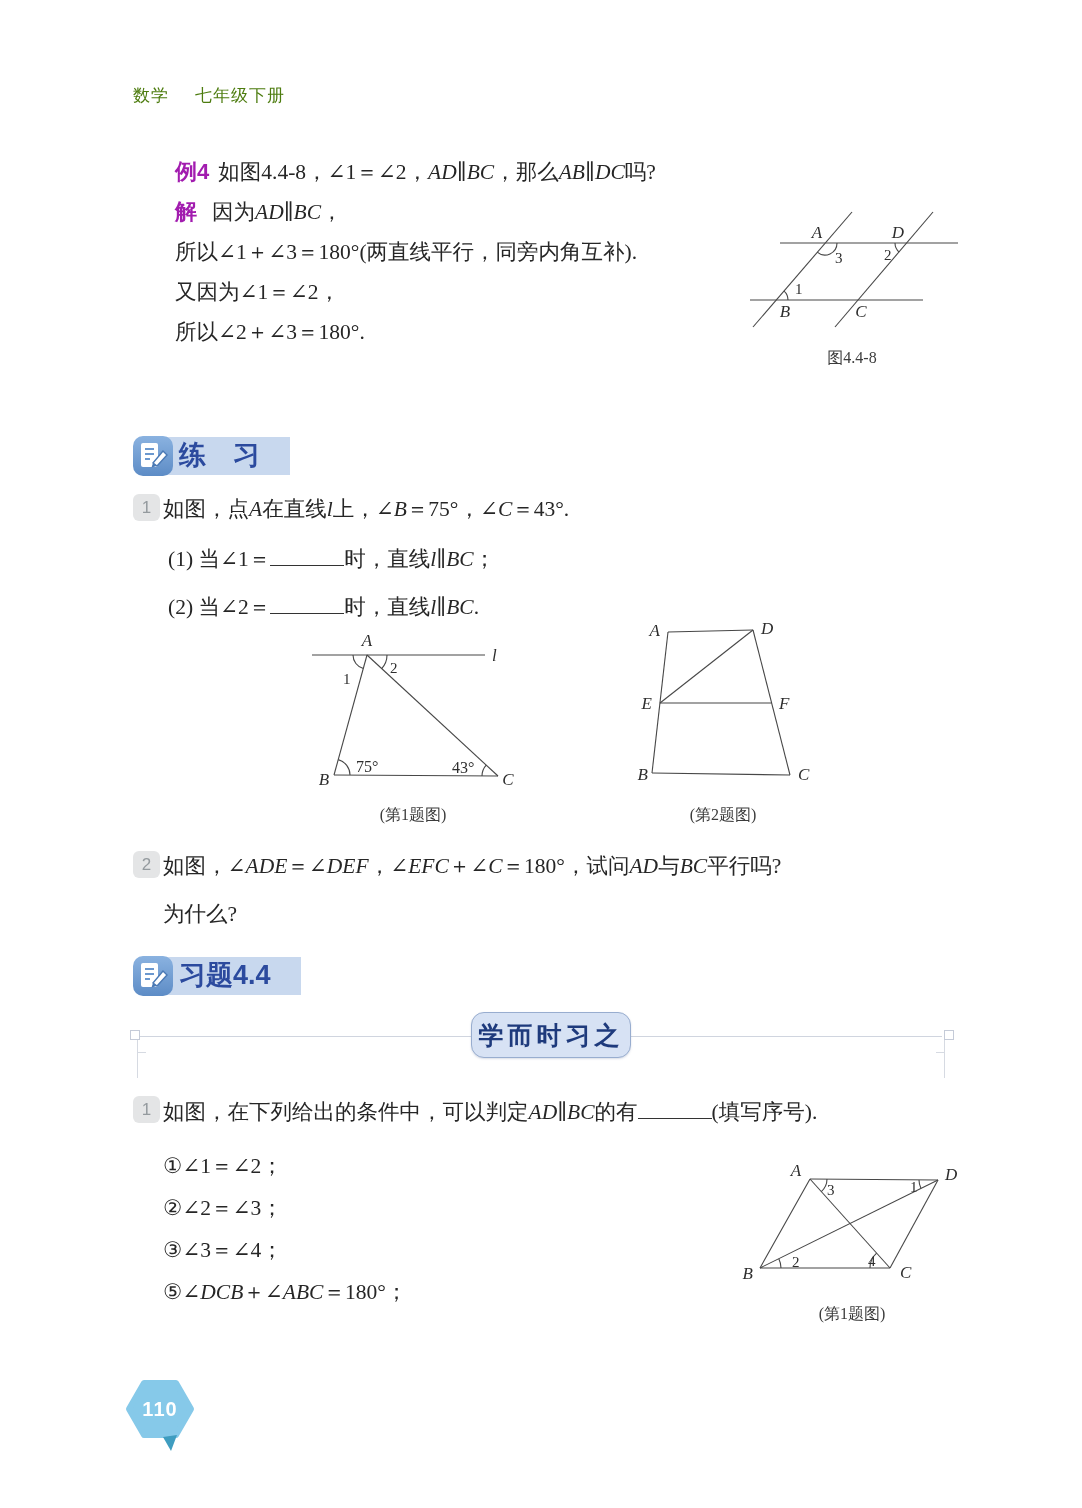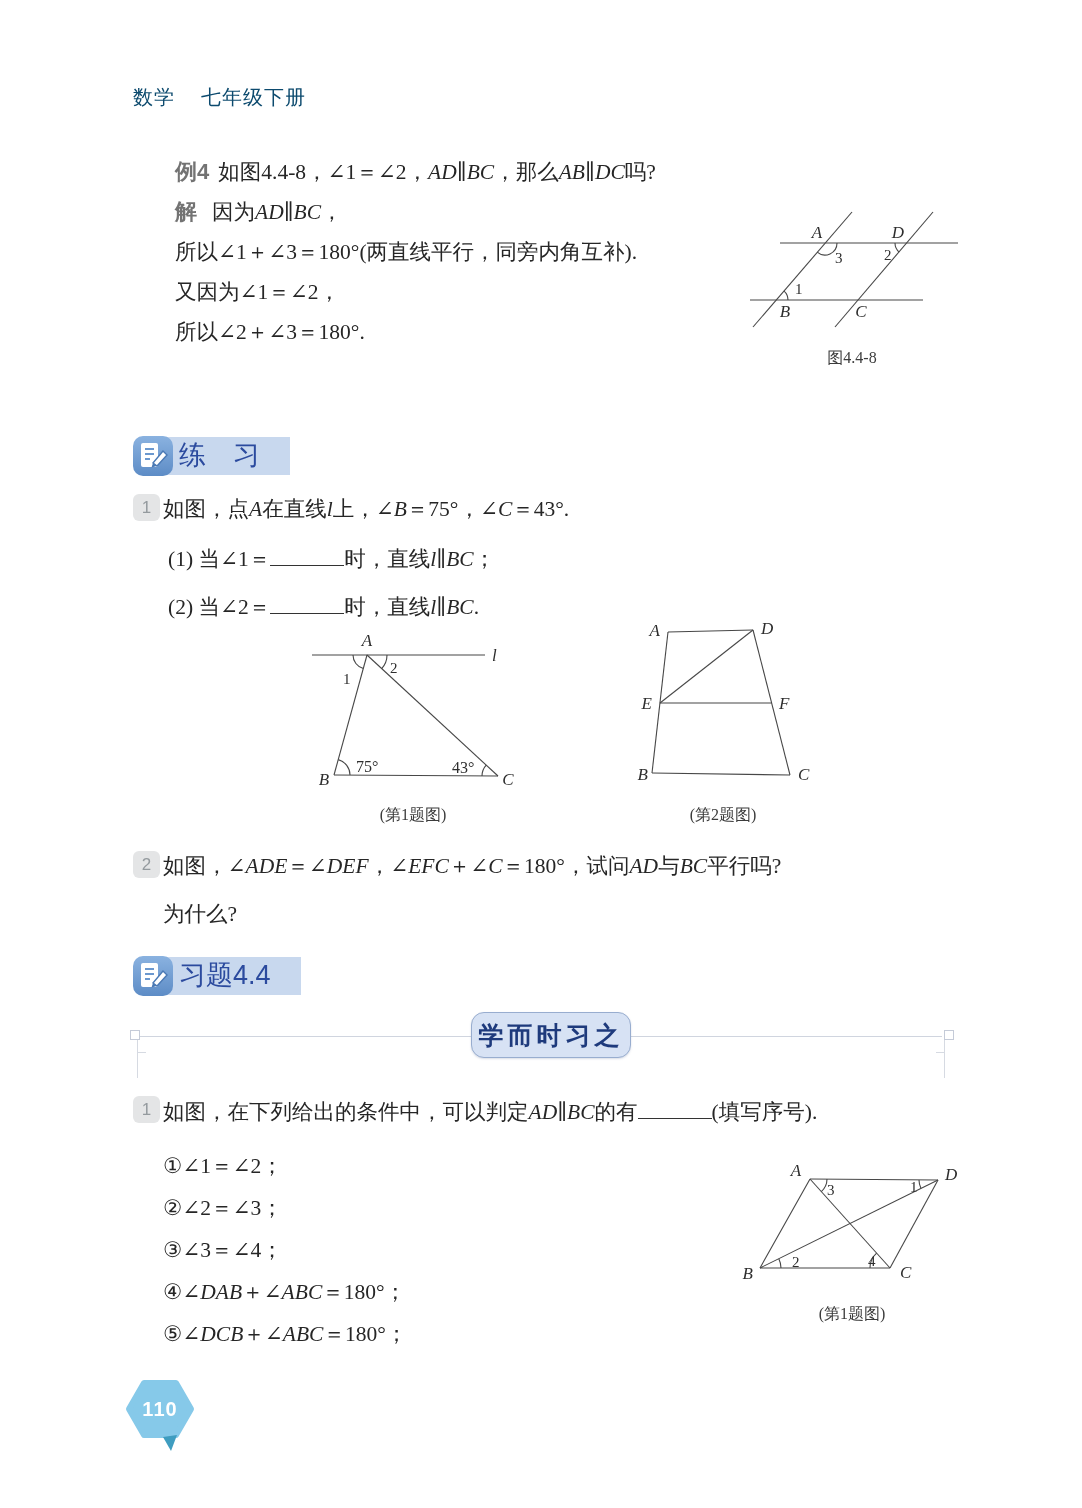--- a/index.html
+++ b/index.html
@@ -1,38 +1,38 @@
 <!DOCTYPE html>
 <html><head>
 <meta charset="utf-8">
 <style>
   html,body{margin:0;padding:0;background:#fff;}
   .page{position:relative;width:1082px;height:1508px;background:#ffffff;overflow:hidden;
         font-family:"Liberation Serif","DejaVu Serif",serif;color:#262626;}
   .abs{position:absolute;}
   
-  .hdr{font-size:20px;color:#0c4a6e;letter-spacing:1px;white-space:nowrap;text-align:right;}
+  .hdr{font-size:17px;color:#4d7c0f;letter-spacing:1px;white-space:nowrap;text-align:right;}
   .hdr .bk{margin-left:26px;}
   
   .textline{font-size:21.5px;white-space:nowrap;}
   .exline{line-height:40px;height:40px;}
-  .cyan{color:#737373;font-family:"Liberation Sans","DejaVu Sans",sans-serif;font-weight:bold;font-size:22px;}
+  .cyan{color:#a21caf;font-family:"Liberation Sans","DejaVu Sans",sans-serif;font-weight:bold;font-size:22px;}
   .gap8{margin-right:9px;} .gap14{margin-right:15px;}
   .seg-c{} .seg-m{} 
   .seg-v{font-style:italic;}
   .seg-u{display:inline-block;width:74px;height:1em;border-bottom:1.5px solid #333;vertical-align:baseline;}
   
   .badge{width:27px;height:27px;border-radius:6px;background:#e4e5e6;color:#949a9e;
          font-family:"Liberation Sans","DejaVu Sans",sans-serif;font-size:17px;
          display:flex;align-items:center;justify-content:center;}
   
   .sec-hdr{display:flex;align-items:center;}
   .icon{width:40px;height:40px;position:relative;z-index:2;flex:0 0 auto;}
   .bar{background:#c8d8ee;color:#2b4a9e;font-family:"Liberation Sans","DejaVu Sans",sans-serif;
-       font-weight:normal;font-size:27px;line-height:36px;padding:0 30px 2px 18px;margin-left:-12px;
+       font-weight:bold;font-size:27px;line-height:36px;padding:0 30px 2px 18px;margin-left:-12px;
        white-space:nowrap;}
   
   .banner-line{height:1px;background:#d0d5df;}
   .pill{background:#d7e2f4;border:1px solid #98adcf;border-radius:13px;color:#1e3a7c;
         font-weight:bold;font-size:25px;letter-spacing:4px;display:flex;align-items:center;
         justify-content:center;font-family:"Liberation Sans","DejaVu Sans",sans-serif;
         box-shadow:0 1px 2px rgba(100,120,160,.25);}
   .orn-sq{width:8px;height:8px;border:1px solid #c5cbd8;background:#fff;}
   .orn-v{width:1px;background:#d6dae2;}
   .orn-h{height:1px;background:#d6dae2;}
@@ -179,21 +179,20 @@
   <div class="abs orn-v" style="left:944px;top:1040px;height:38px;"></div>
   <div class="abs orn-h" style="left:936px;top:1052px;width:9px;"></div>
   <div class="abs pill" style="left:471px;top:1012px;width:158px;height:44px;">学而时习之</div>
 
   <div class="abs badge" style="left:133px;top:1096px;">1</div>
   <div class="abs textline" style="left:163px;top:1096px;"><span class="seg-c">如图，在下列给出的条件中，可以判定</span><span class="seg-v">AD</span><span class="seg-m">∥</span><span class="seg-v">BC</span><span class="seg-c">的有</span><span class="seg-u"></span><span class="seg-c">(填写序号).</span></div>
   <div class="abs" style="left:163px;top:1145px;">
     <div class="textline" style="line-height:42px;height:42px;"><span class="seg-c">①</span><span class="seg-m">∠1＝∠2</span><span class="seg-c">；</span></div>
     <div class="textline" style="line-height:42px;height:42px;"><span class="seg-c">②</span><span class="seg-m">∠2＝∠3</span><span class="seg-c">；</span></div>
     <div class="textline" style="line-height:42px;height:42px;"><span class="seg-c">③</span><span class="seg-m">∠3＝∠4</span><span class="seg-c">；</span></div>
-    <div class="textline" style="line-height:42px;height:42px;"><span class="seg-c">④</span><span class="seg-m">∠</span><span class="seg-v">DAB</span><span class="seg-m">＋∠</span><span class="seg-v">ABC</span><span class="seg-m">＝180°</span><span class="seg-c">；</span></div>
     <div class="textline" style="line-height:42px;height:42px;"><span class="seg-c">⑤</span><span class="seg-m">∠</span><span class="seg-v">DCB</span><span class="seg-m">＋∠</span><span class="seg-v">ABC</span><span class="seg-m">＝180°</span><span class="seg-c">；</span></div>
   </div>
 
   <svg class="abs" style="left:735px;top:1162px;" width="235" height="162">
     <line class="stroke" x1="75" y1="17" x2="203" y2="18"></line>
     <line class="stroke" x1="75" y1="17" x2="25" y2="106"></line>
     <line class="stroke" x1="25" y1="106" x2="155" y2="106"></line>
     <line class="stroke" x1="155" y1="106" x2="203" y2="18"></line>
     <line class="stroke" x1="75" y1="17" x2="155" y2="106"></line>
     <line class="stroke" x1="25" y1="106" x2="203" y2="18"></line>

